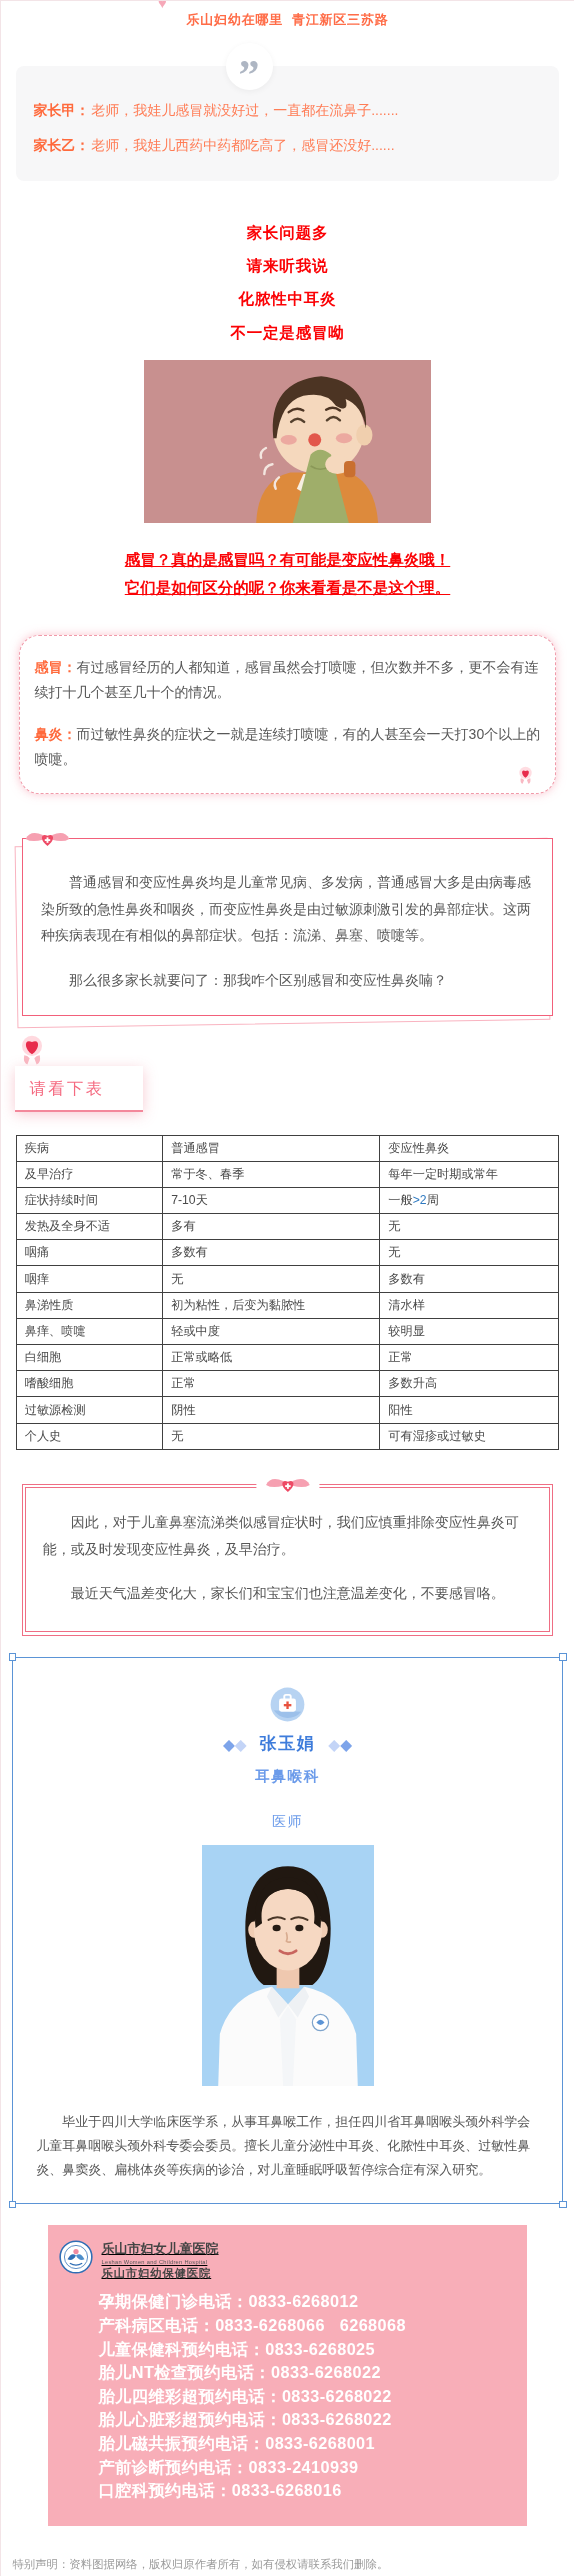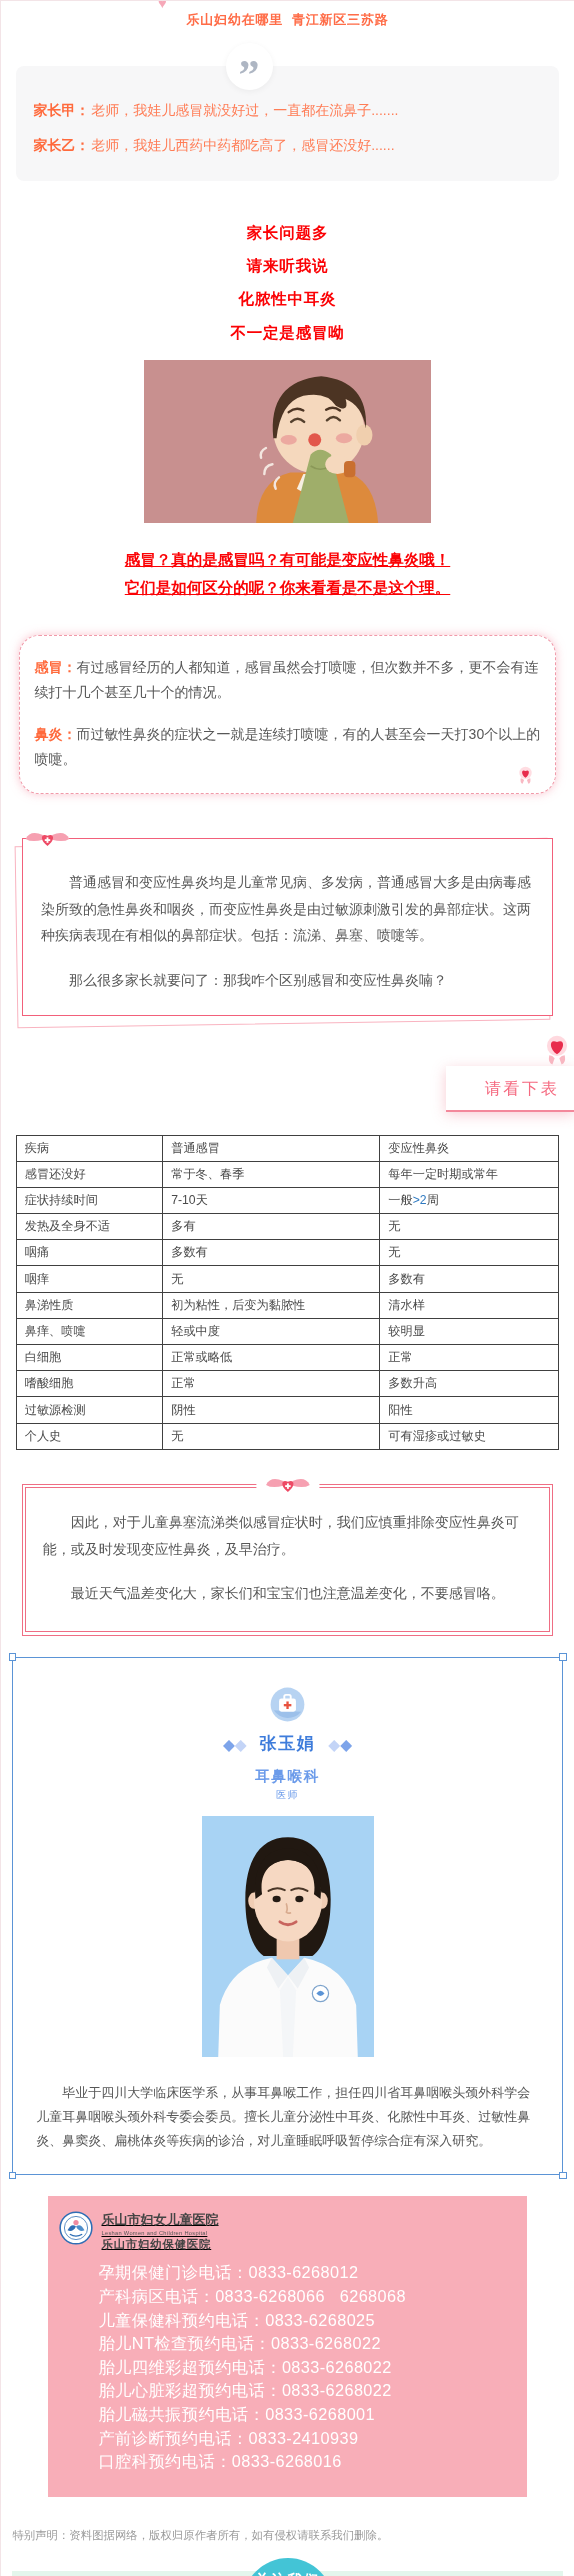--- a/index.html
+++ b/index.html
@@ -31,21 +31,21 @@
   .box1 b{color:#ff6a3c;}
   .box1-heart{position:absolute;right:19.5px;bottom:4.9px;}
   
   .sec2{margin:44px 21px 0;position:relative;}
   .wing-top-left{position:absolute;top:-9.8px;left:1.6px;z-index:3;}
   .box2{position:relative;background:#fff;border:0.8px solid #f2607a;padding:21px 18px;z-index:2;}
   .box2-ghost{position:absolute;left:-6.5px;right:4.9px;top:3.3px;bottom:-8.1px;border:0.8px solid #f9b3c0;transform:rotate(-0.9deg);z-index:1;background:#fff;}
   .box2 p{margin:9px 0 18px;font-size:14px;color:#575757;line-height:1.9;text-indent:2em;}
   .box2 p:last-child{margin:0;}
   
-  .see-table{margin-top:18px;text-align:right;position:relative;}
+  .see-table{margin-top:18px;text-align:left;position:relative;padding-left:14px;}
   .see-box{display:inline-block;background:#fff;min-width:99px;padding:11.4px 14.6px 9.8px;border-bottom:2.4px solid #f3889b;box-shadow:0 3.3px 13px rgba(240,140,158,.45);font-size:16.3px;color:#f56a80;letter-spacing:2.4px;margin-top:-3.3px;}
   
   .tbl-wrap{margin:23px 14.6px 0;}
   table.cmp{width:100%;border-collapse:collapse;table-layout:fixed;}
   table.cmp td,table.cmp th{border:0.8px solid #404040;font-size:12.2px;color:#4a4a4a;text-align:left;font-weight:normal;padding:4.1px 8.1px;height:15.5px;}
   table.cmp col.c1{width:27%;}table.cmp col.c2{width:40%;}table.cmp col.c3{width:33%;}
   
   .box3{margin:34px 21px 0;border:0.8px solid #ef6e84;padding:2.4px;position:relative;}
   .box3-inner{border:0.8px solid #ef6e84;padding:21px 16.3px 24.4px;}
   .box3 .wing-center{position:absolute;top:-10.6px;left:50%;transform:translateX(-50%);background:#fff;padding:0 8.1px;}
@@ -55,33 +55,33 @@
   .doc-box{margin:21px 11.4px 0;border:1.6px solid #5b94d6;position:relative;padding:28px 19.5px 21px;}
   .corner{position:absolute;width:5.7px;height:5.7px;background:#fff;border:1.6px solid #5b94d6;}
   .corner.tl{top:-4.9px;left:-4.9px;}.corner.tr{top:-4.9px;right:-4.9px;}
   .corner.bl{bottom:-4.9px;left:-4.9px;}.corner.br{bottom:-4.9px;right:-4.9px;}
   .doc-ico{text-align:center;}
   .doc-name-row{text-align:center;margin-top:6.5px;font-size:17px;font-weight:bold;color:#3e7cdb;}
   .dmd{font-size:15.5px;vertical-align:-0.8px;}
   .dmd.dark{color:#7da4ea;}.dmd.lite{color:#c3d4f7;}
   .doc-name{margin:0 8.1px;letter-spacing:1.6px;}
   .doc-dept{text-align:center;margin-top:11.4px;font-size:14.6px;font-weight:bold;color:#6b9bea;letter-spacing:1.6px;}
-  .doc-title{text-align:center;margin-top:2px;font-size:10px;color:#6b9bea;letter-spacing:1.6px;}
+  .doc-title{text-align:center;margin-top:27px;font-size:14px;color:#6b9bea;letter-spacing:1.6px;}
   .doc-photo-wrap{text-align:center;margin-top:14.6px;}
   .doc-photo{width:172px;height:241px;display:inline-block;}
   .doc-bio{margin:21px 3.3px 0;font-size:13px;color:#575757;line-height:1.85;text-indent:2em;}
   
   .pink-card{margin:21px 47px 0;background:#f8aeb8;padding:14.6px 14.6px 23px 11.4px;}
   .logo-row{display:flex;align-items:flex-start;text-decoration:underline;}
   .logo-txt{margin-left:8.1px;}
   .logo-txt .n1{font-size:13px;font-weight:bold;color:#444;}
   .logo-txt .n2{font-size:5.7px;color:#555;margin-top:0.8px;letter-spacing:0.3px;}
   .logo-txt .n3{font-size:11.4px;font-weight:bold;color:#444;margin-top:0.8px;letter-spacing:0.8px;}
   .phones{margin:9.8px 0 0 39px;}
-  .phone-line{color:#fff;font-weight:normal;font-size:16.3px;line-height:1.45;white-space:pre-wrap;letter-spacing:0.4px;}
+  .phone-line{color:#fff;font-weight:bold;font-size:16.3px;line-height:1.45;white-space:pre-wrap;letter-spacing:0.4px;}
   
   .disclaimer{margin:31px 11.4px 0;font-size:11.4px;color:#9b9b9b;}
   .footer{position:relative;height:109px;margin-top:9.8px;}
   .follow-bar{position:absolute;top:18px;left:11.4px;right:11.4px;height:18.7px;background:#e3f6ec;}
   .qr-circle{position:absolute;top:4.9px;left:50%;transform:translateX(-50%);width:90px;height:90px;border-radius:50%;background:#43c4d6;display:flex;align-items:center;justify-content:center;}
   .follow-label{position:absolute;top:18.7px;left:0;right:0;text-align:center;color:#fff;font-size:14.6px;font-weight:bold;letter-spacing:1.6px;z-index:3;}
   .qr-box{width:52px;height:52px;background:#fff;padding:2.4px;margin-top:8.1px;}
 </style>
 </head>
 <body>
@@ -188,21 +188,21 @@
           <col class="c2">
           <col class="c3">
         </colgroup>
       <tbody id="cmp-body">
           <tr>
             <th>疾病</th>
             <th>普通感冒</th>
             <th>变应性鼻炎</th>
           </tr>
           <tr>
-            <td>感冒还没好</td>
+            <td>及早治疗</td>
             <td>常于冬、春季</td>
             <td>每年一定时期或常年</td>
           </tr>
           <tr>
             <td>症状持续时间</td>
             <td>7-10天</td>
             <td><span>一般</span><span style="color: rgb(46, 121, 192);">&gt;2</span><span>周</span></td>
           </tr>
           <tr>
             <td>发热及全身不适</td>

